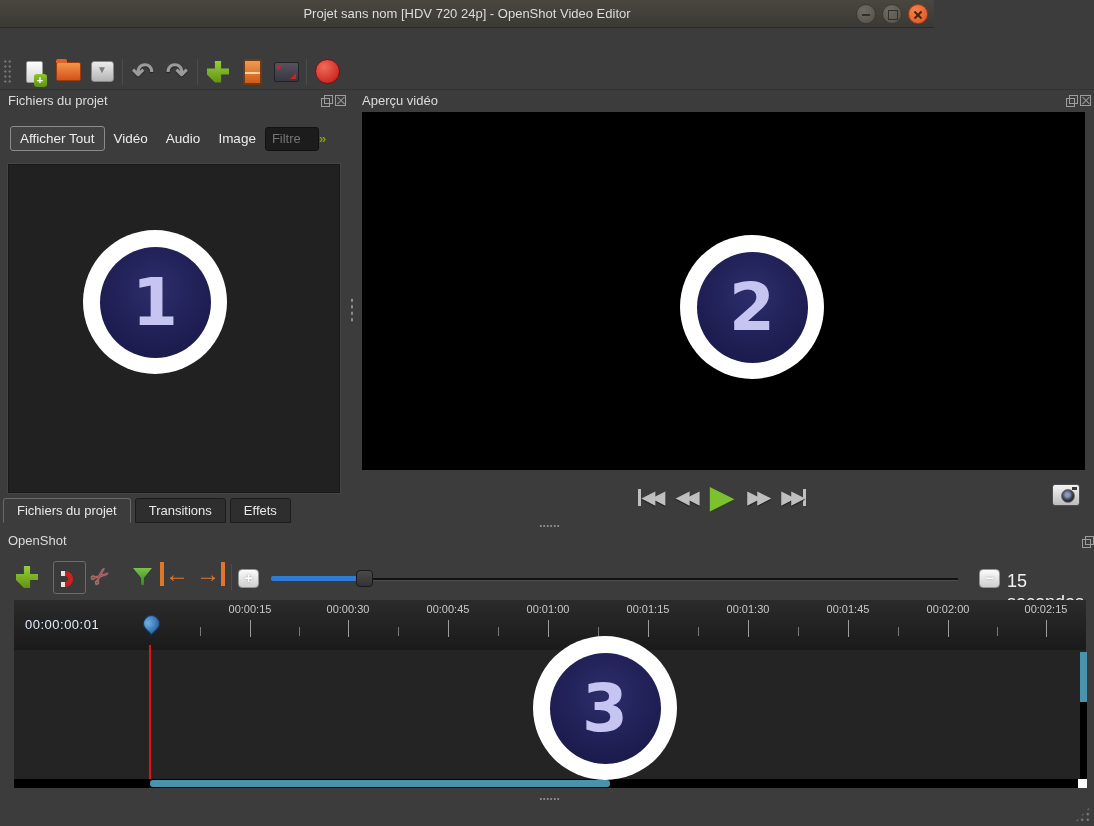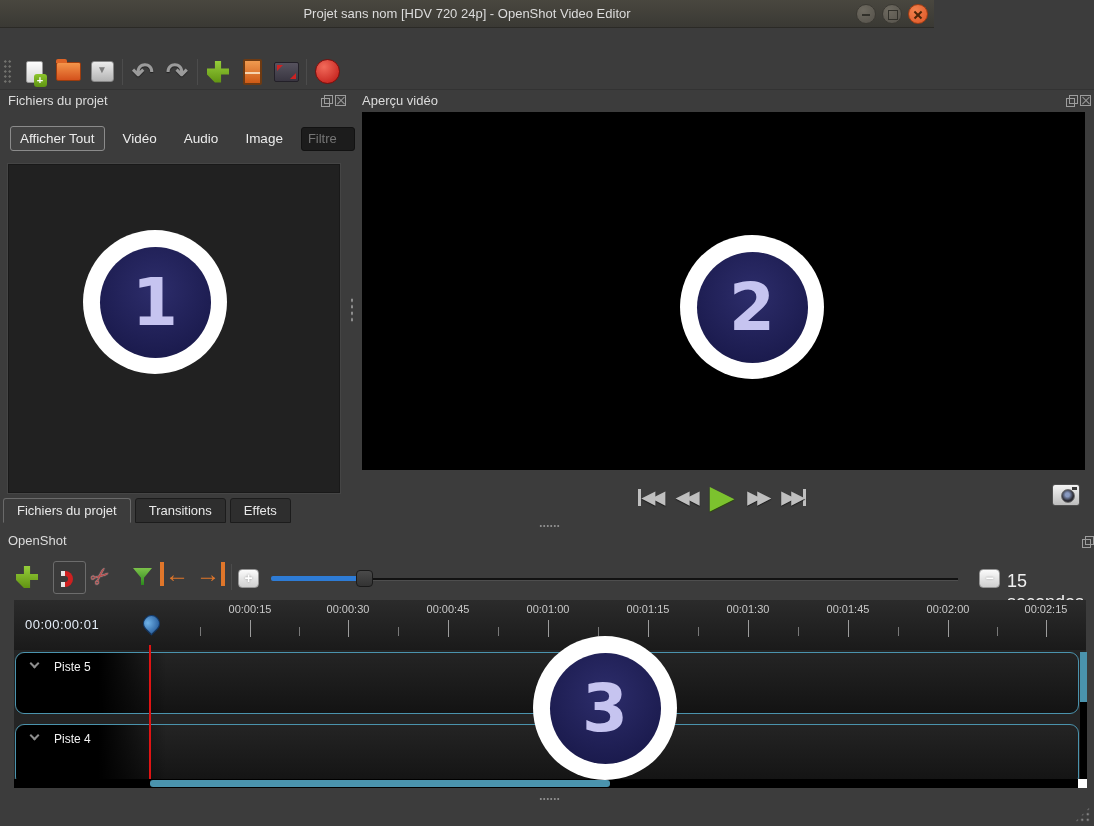--- a/index.html
+++ b/index.html
@@ -71,21 +71,21 @@
   .dock-btn { position:absolute; width:11px; height:11px; }
   .dock-btn.float::before { content:""; position:absolute; left:0; top:3px; width:7px; height:7px; border:1px solid #9d9d9d; }
   .dock-btn.float::after { content:""; position:absolute; left:3px; top:0; width:7px; height:7px; border:1px solid #9d9d9d; }
   .dock-btn.closebox { border:1px solid #9d9d9d; }
   .dock-btn.closebox::before, .dock-btn.closebox::after { content:""; position:absolute; left:-0.5px; top:4px;
     width:10px; height:1.2px; background:#9d9d9d; }
   .dock-btn.closebox::before { transform:rotate(45deg);} .dock-btn.closebox::after { transform:rotate(-45deg);}
 
   
   .pf-title { position:absolute; left:8px; top:93px; }
-  .view-tabs { position:absolute; left:10px; top:126px; display:flex; align-items:center; gap:9px; }
+  .view-tabs { position:absolute; left:10px; top:126px; display:flex; align-items:center; gap:0; }
   .view-tab { font-size:13.5px; color:#ececec; padding:4px 9px; }
   .view-tab.active { border:1px solid #8b8b8b; border-radius:3px; background:#434343; }
   .filter-input { width:54px; height:24px; background:#1c1c1c; border:1px solid #121212; border-radius:3px;
     color:#b9b9b9; font-size:13px; padding:0 6px; font-family:"Liberation Sans",sans-serif; }
   .filter-input::placeholder { color:#757575; }
   .more-chip { color:#8f9a05; font-size:13px; font-weight:bold; }
   .files-list { position:absolute; left:8px; top:164px; width:332px; height:329px;
     background:#212121; border:1px solid #191919; box-shadow:0 0 0 1px #454545; }
   .bottom-tabs { position:absolute; left:3px; top:498px; display:flex; gap:4px; align-items:flex-end; }
   .btab { font-size:13px; color:#e8e8e8; padding:4px 13px; background:#2e2e2e; border:1px solid #1c1c1c;
@@ -325,28 +325,20 @@
       <i class="tick-minor" style="left:285px"></i>
       <i class="tick-minor" style="left:384px"></i>
       <i class="tick-minor" style="left:484px"></i>
       <i class="tick-minor" style="left:584px"></i>
       <i class="tick-minor" style="left:684px"></i>
       <i class="tick-minor" style="left:784px"></i>
       <i class="tick-minor" style="left:884px"></i>
       <i class="tick-minor" style="left:983px"></i>
     </div>
 
-    <div class="track t5">
-      <span class="track-chevron"></span>
-      <span class="track-label">Piste 5</span>
-    </div>
-    <div class="track t4">
-      <span class="track-chevron"></span>
-      <span class="track-label">Piste 4</span>
-    </div>
 
     <div class="playhead-line"></div>
     <div class="playhead-marker"></div>
     <div class="v-scroll"></div>
     <div class="h-scroll"></div>
     <div class="scroll-corner"></div>
   </div>
 
   <div class="hsplit bottom"></div>
   <div class="grip"></div>

